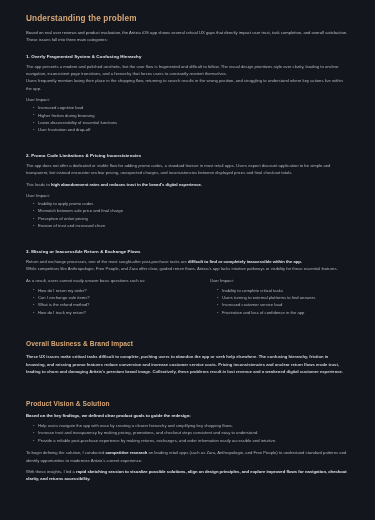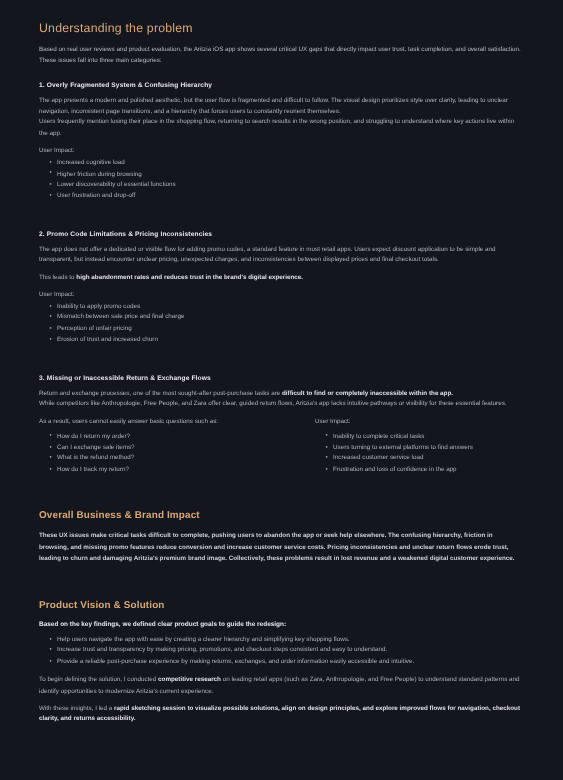--- a/index.html
+++ b/index.html
@@ -13,21 +13,21 @@
   }
   .page {
     width: 375px;
     height: 520px;
     background: #13161c;
     padding: 14px 26px 0 26px;
   }
   h1.section-title {
     color: #d8a878;
     font-size: 8.2px;
-    font-weight: normal;
+    font-weight: bold;
     letter-spacing: 0.15px;
     margin-bottom: 6px;
   }
   .intro {
     font-size: 4.2px;
     line-height: 1.75;
     color: #b8bcc4;
     margin-bottom: 10px;
   }
   .block { margin-bottom: 9px; }

